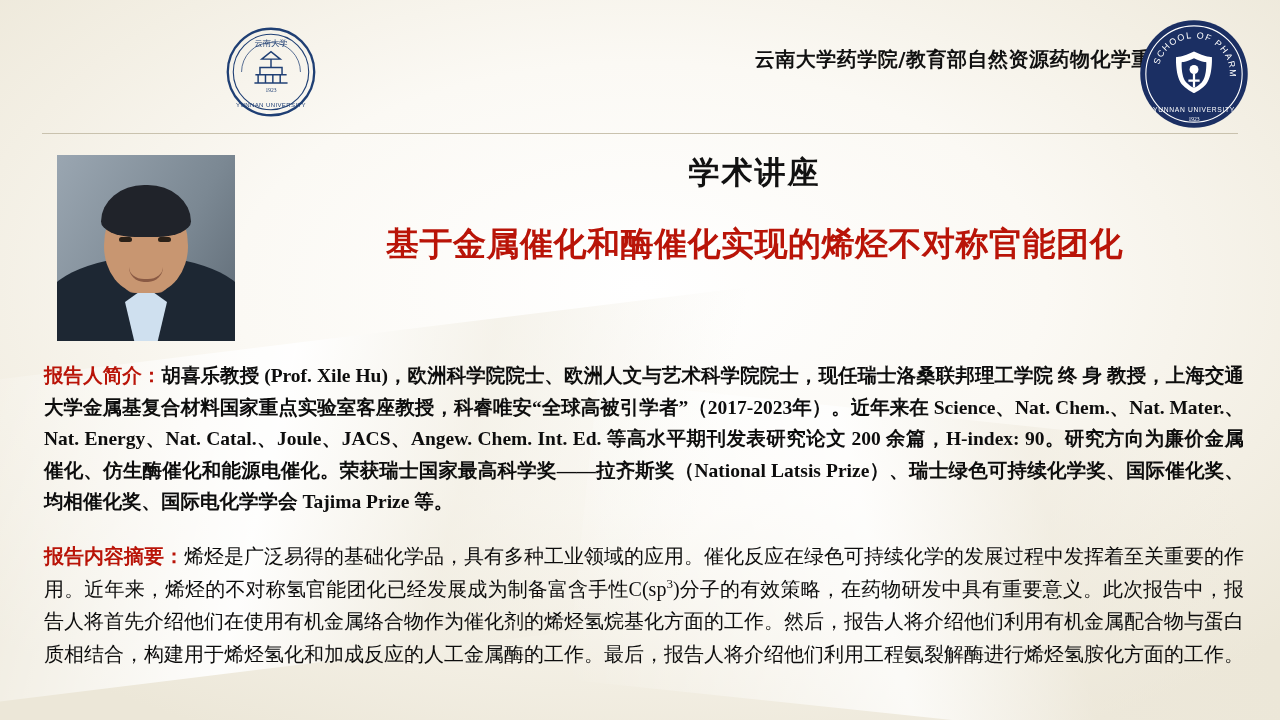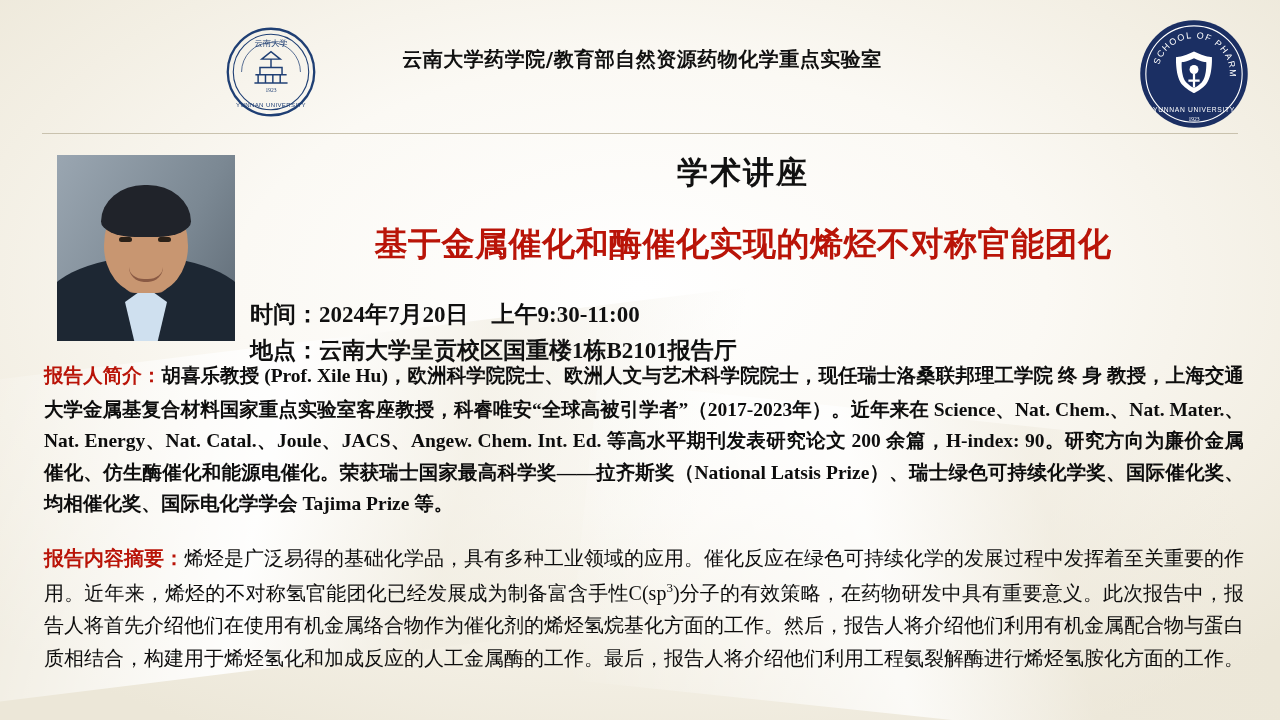--- a/index.html
+++ b/index.html
@@ -62,21 +62,21 @@
     background: linear-gradient(70deg, rgba(255,255,255,0) 0%, rgba(255,255,255,.75) 40%, rgba(238,233,220,.5) 62%, rgba(255,255,255,0) 85%);
     transform: rotate(6deg);
     pointer-events: none;
   }
 
   
   .header {
     position: relative;
     display: flex;
     align-items: center;
-    justify-content: center;
+    justify-content: flex-end;
     padding: 18px 46px 8px 30px;
     height: 108px;
     box-sizing: border-box;
   }
   .logo-left {
     position: absolute;
     left: 225px;
     top: 26px;
     width: 92px;
     height: 92px;
@@ -187,21 +187,21 @@
     transform: translateX(-50%);
     width: 34px;
     height: 12px;
     border-bottom: 3px solid #8a5a44;
     border-radius: 0 0 18px 18px;
   }
 
   
   .title-block {
     position: absolute;
-    left: 236px;
+    left: 259px;
     right: 30px;
     top: 152px;
     text-align: center;
   }
   .lecture-label {
     font-family: "DejaVu Sans", "Liberation Sans", sans-serif;
     font-weight: bold;
     font-size: 31px;
     color: #111111;
     letter-spacing: 2px;
@@ -243,21 +243,20 @@
     font-weight: bold;
     color: #0d0d0d;
     line-height: 1.62;
     text-align: justify;
     text-justify: inter-character;
     margin-bottom: 4px;
   }
   .para .lead {
     color: #b91408;
     font-weight: bold;
-    font-family: Liberation Mono, monospace;
   }
   .para.abstract {
     font-weight: normal;
     font-size: 20px;
     line-height: 1.64;
     margin-top: 22px;
   }
   .para.abstract .lead { font-weight: bold; }
   sup { font-size: .65em; vertical-align: super; }
 </style>
@@ -317,28 +316,20 @@
     <div class="head"></div>
     <div class="hair"></div>
     <div class="eye l"></div>
     <div class="eye r"></div>
     <div class="smile"></div>
   </div>
 
   <div class="title-block">
     <div class="lecture-label">学术讲座</div>
     <div class="lecture-title">基于金属催化和酶催化实现的烯烃不对称官能团化</div>
-    <div class="meta">
-      <div class="meta-row">
-        <span class="k">时间：</span><span class="v">2024年7月20日　上午9:30-11:00</span>
-      </div>
-      <div class="meta-row">
-        <span class="k">地点：</span><span class="v">云南大学呈贡校区国重楼1栋B2101报告厅</span>
-      </div>
-    </div>
   </div>
 
   <div class="body-text">
     <div class="para">
       <span class="lead">报告人简介：</span><span>胡喜乐教授 (Prof. Xile Hu)，欧洲科学院院士、欧洲人文与艺术科学院院士，现任瑞士洛桑联邦理工学院 终 身 教授，上海交通大学金属基复合材料国家重点实验室客座教授，科睿唯安“全球高被引学者”（2017-2023年）。近年来在 Science、Nat. Chem.、Nat. Mater.、Nat. Energy、Nat. Catal.、Joule、JACS、Angew. Chem. Int. Ed. 等高水平期刊发表研究论文 200 余篇，H-index: 90。研究方向为廉价金属催化、仿生酶催化和能源电催化。荣获瑞士国家最高科学奖——拉齐斯奖（National Latsis Prize）、瑞士绿色可持续化学奖、国际催化奖、均相催化奖、国际电化学学会 Tajima Prize 等。</span>
     </div>
     <div class="para abstract">
       <span class="lead">报告内容摘要：</span><span>烯烃是广泛易得的基础化学品，具有多种工业领域的应用。催化反应在绿色可持续化学的发展过程中发挥着至关重要的作用。近年来，烯烃的不对称氢官能团化已经发展成为制备富含手性C(sp</span><sup>3</sup><span>)分子的有效策略，在药物研发中具有重要意义。此次报告中，报告人将首先介绍他们在使用有机金属络合物作为催化剂的烯烃氢烷基化方面的工作。然后，报告人将介绍他们利用有机金属配合物与蛋白质相结合，构建用于烯烃氢化和加成反应的人工金属酶的工作。最后，报告人将介绍他们利用工程氨裂解酶进行烯烃氢胺化方面的工作。</span>
     </div>
   </div>

